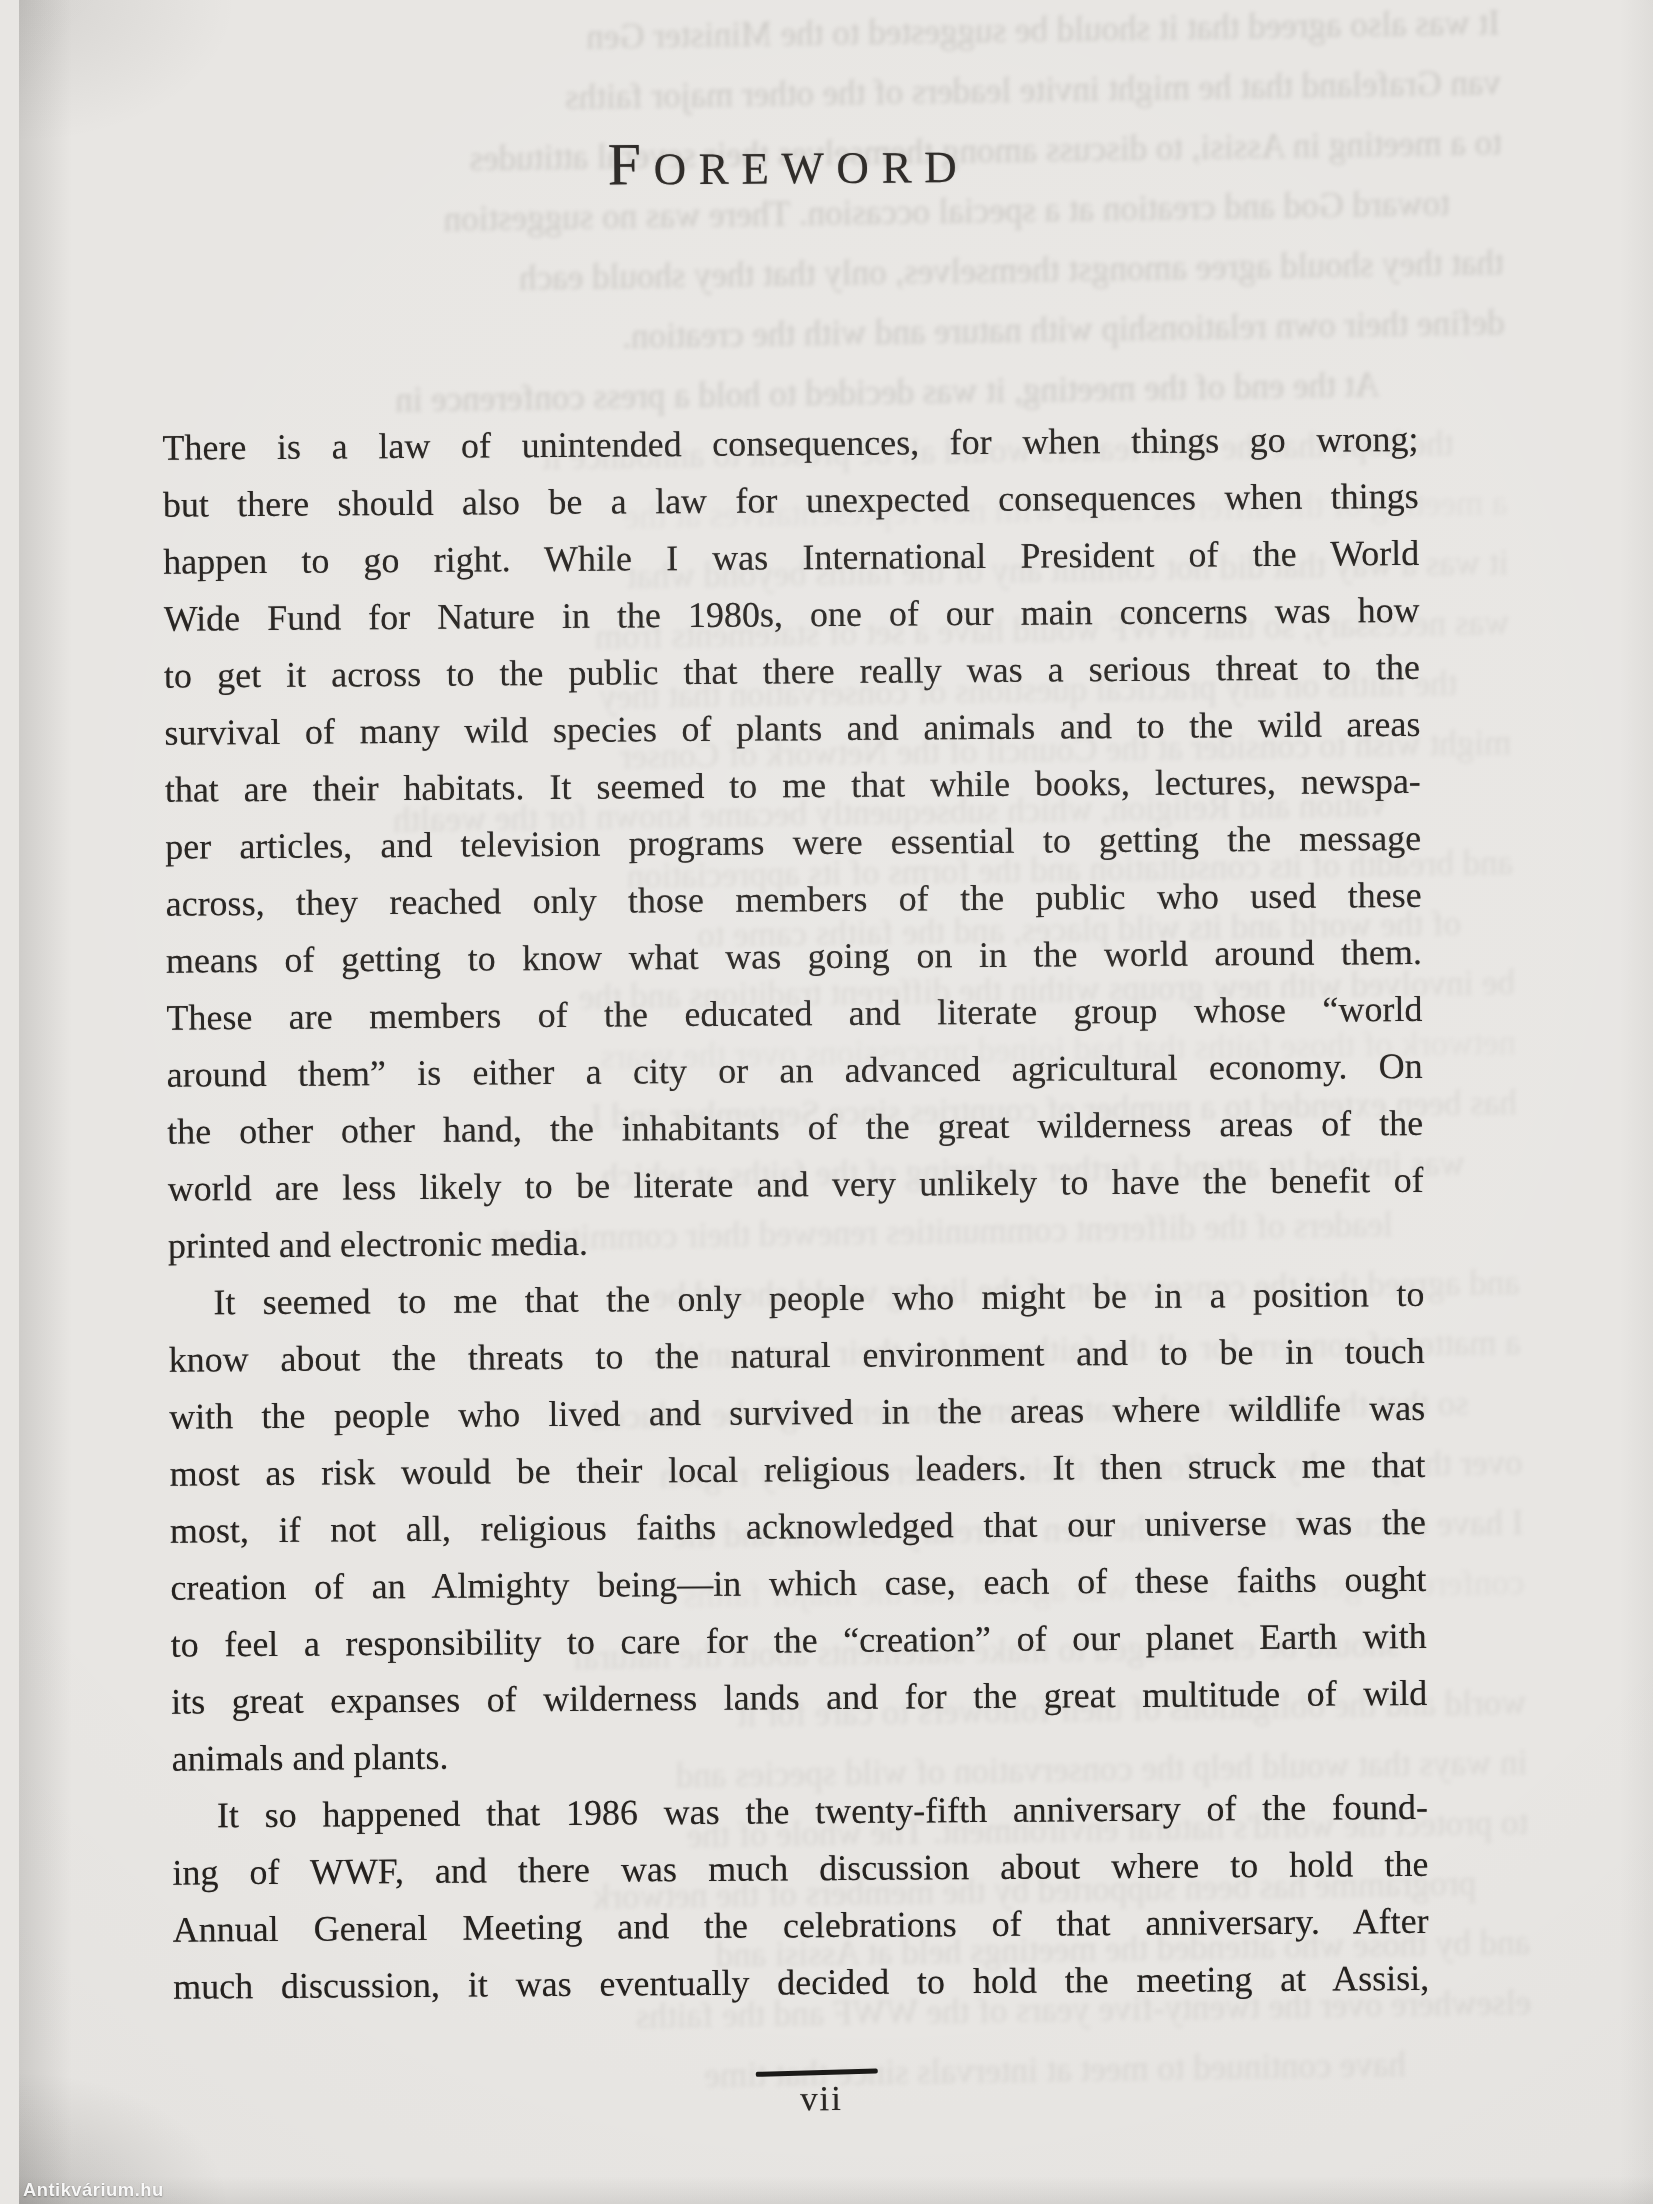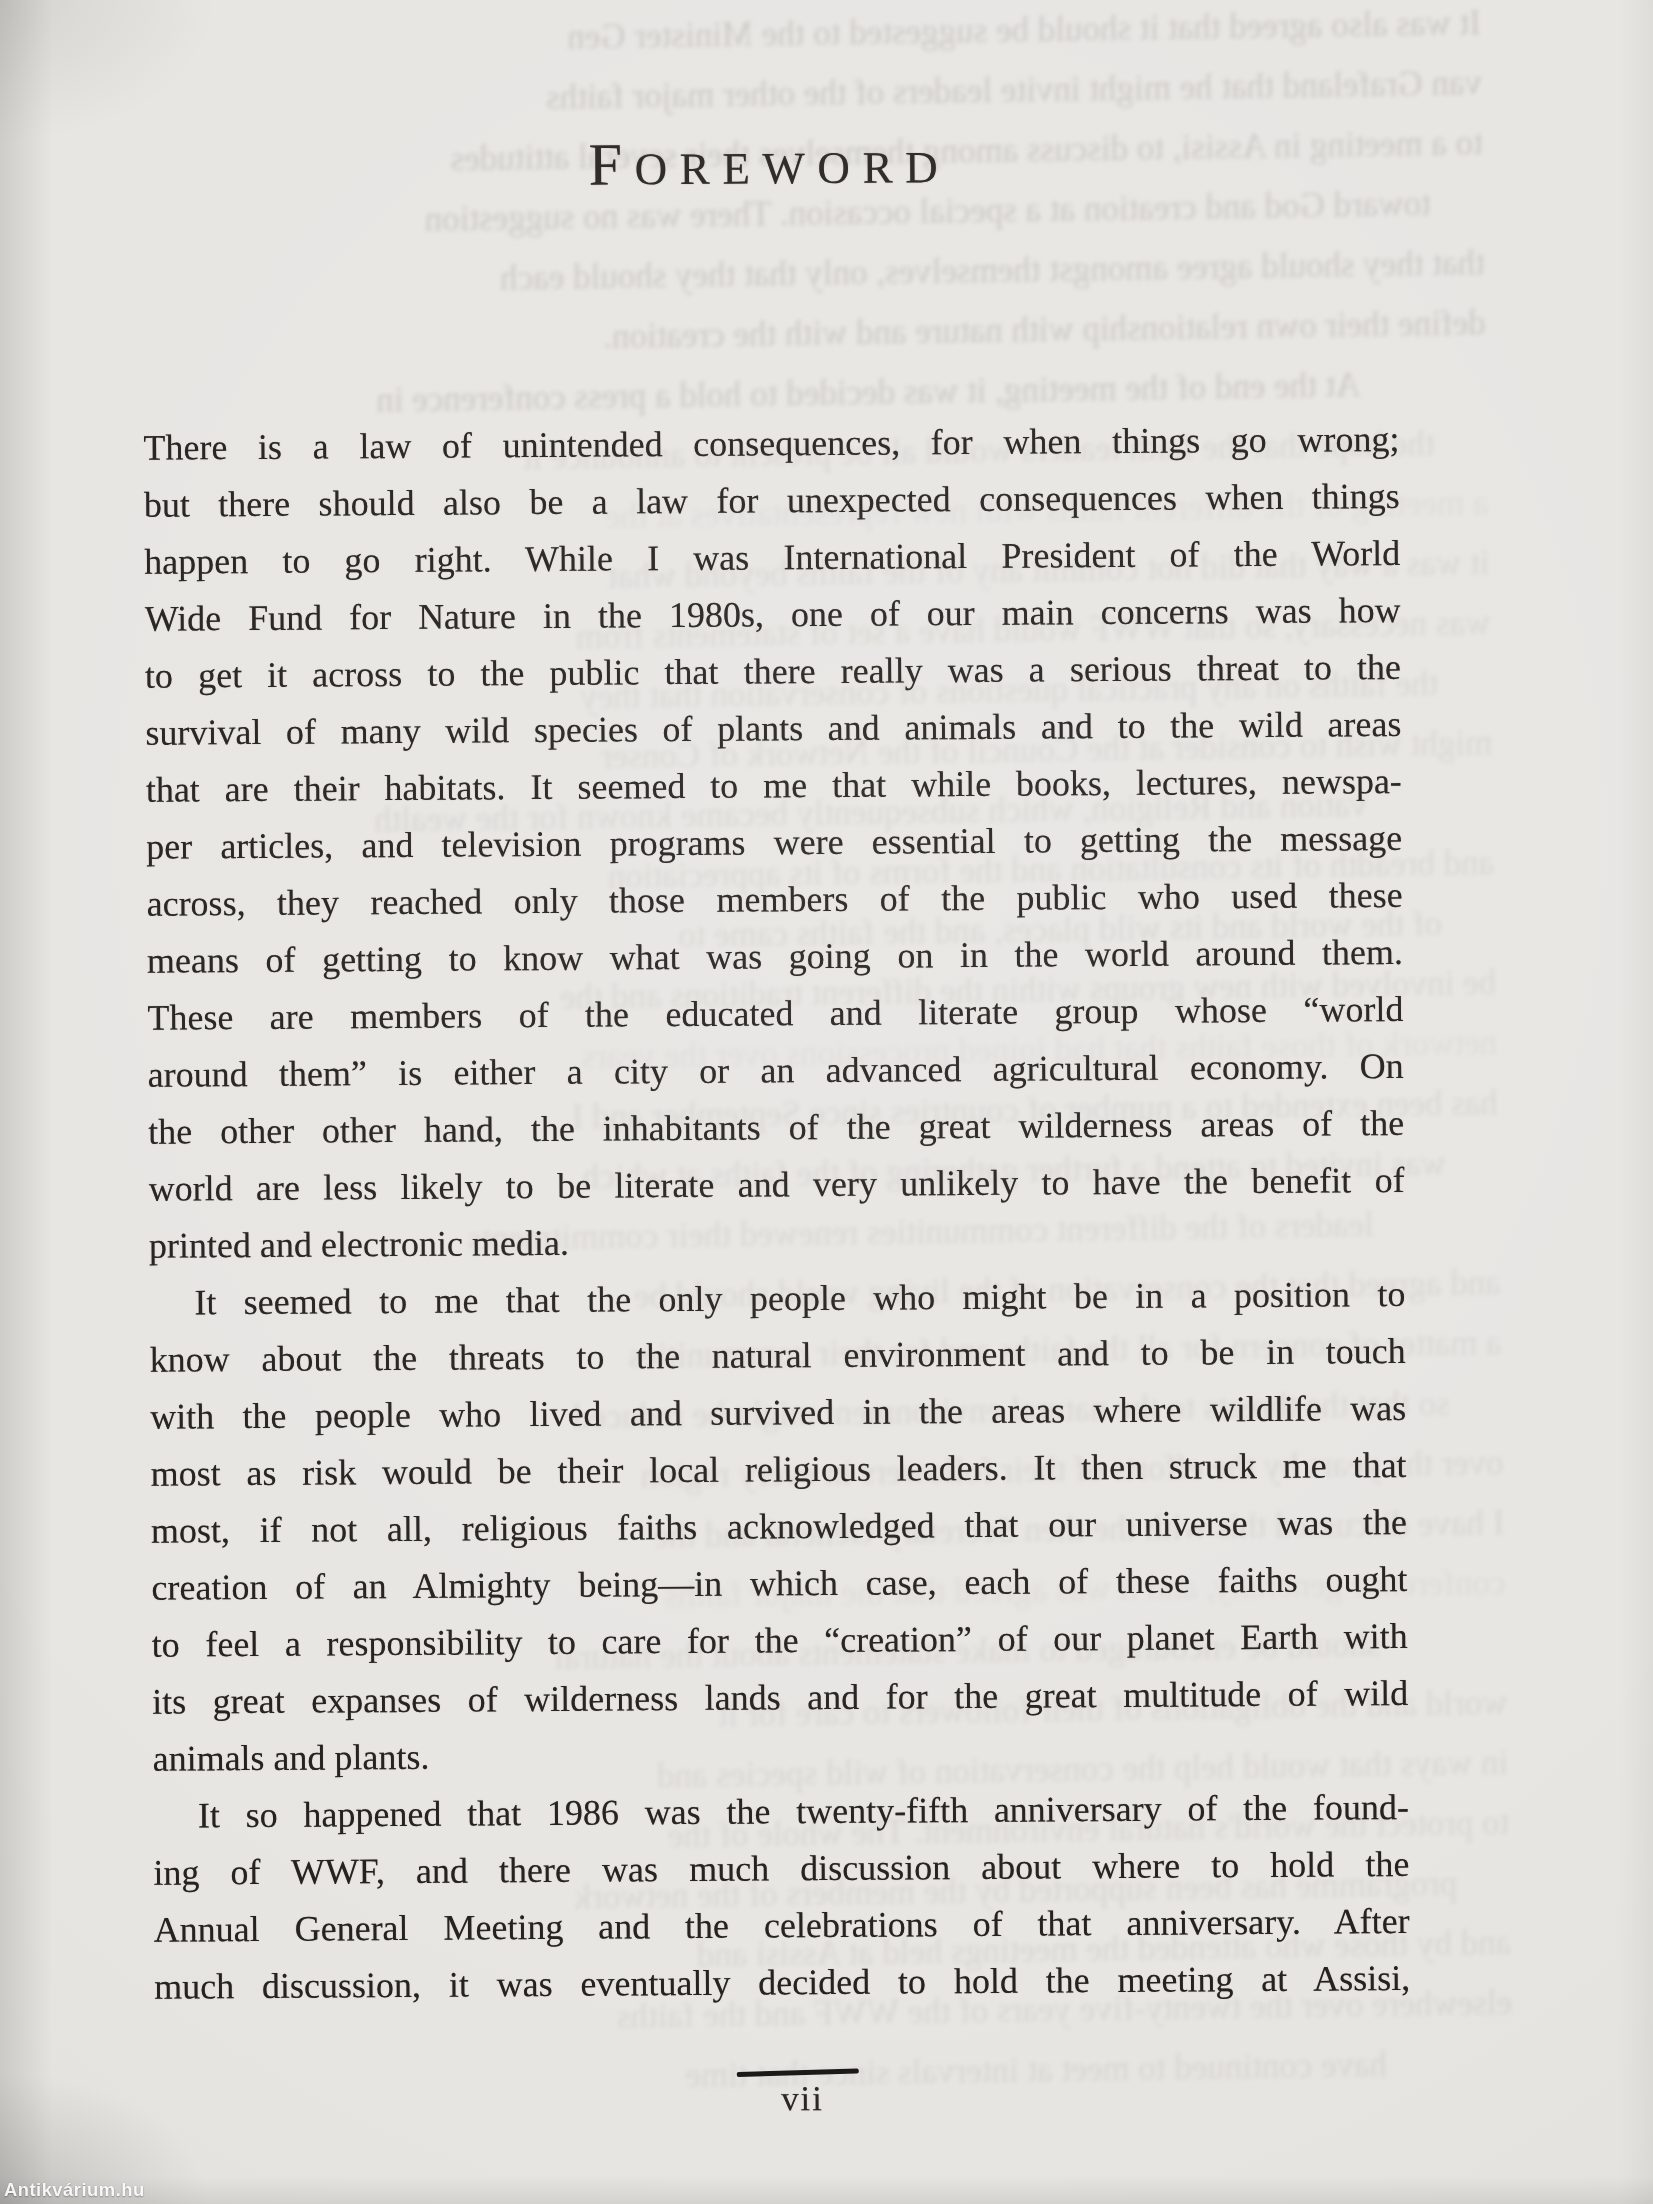--- a/index.html
+++ b/index.html
@@ -1,21 +1,21 @@
 <!DOCTYPE html>
 <html><head>
 <meta charset="utf-8">
 <style>
   html,body{margin:0;padding:0;}
   body{
     width:1654px;height:2205px;position:relative;overflow:hidden;
     background:#e8e6e3;
     font-family:"Liberation Serif","DejaVu Serif",serif;
   }
-  .page{position:absolute;inset:0;}
+  .page{position:absolute;inset:0;margin-left:19px;}
 
   
   .bleed{
     position:absolute;left:115px;top:3.9px;width:1382px;
     transform:rotate(-0.9deg);
     pointer-events:none;
   }
   .bleed-line{
     height:60px;line-height:60px;font-size:35px;
     color:#87837d;opacity:.16;

